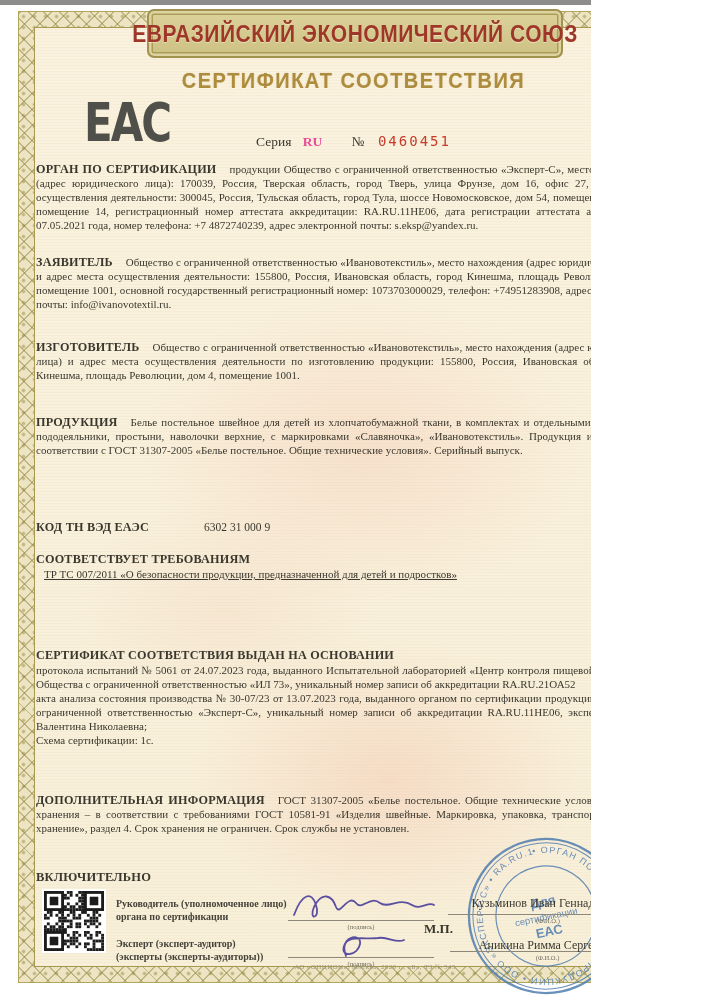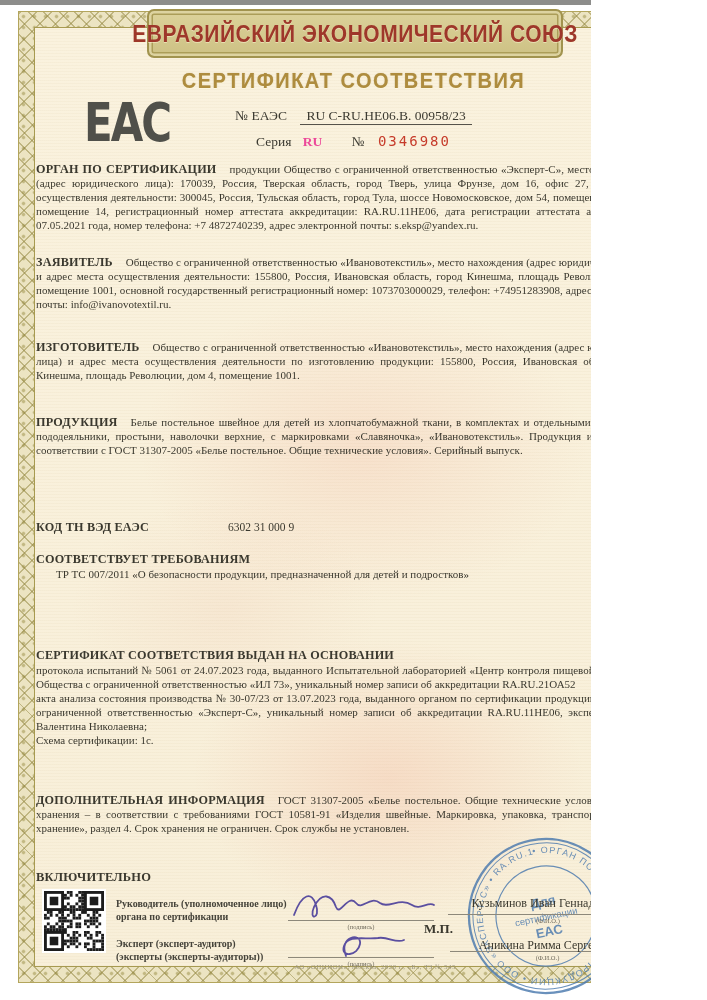--- a/index.html
+++ b/index.html
@@ -49,23 +49,23 @@
         font-size:13.5px;color:#3c3a31;}
   .series-region{color:#ec4899;font-weight:bold;margin:0 26px 0 8px;}
   .series-number{color:#c63b2a;font-family:"DejaVu Sans Mono",monospace;font-size:14px;
         letter-spacing:2px;margin-left:10px;}
 
   
   .sec{position:absolute;left:36px;width:618px;font-size:11px;line-height:14px;
         color:#3a382e;text-align:justify;}
   .lbl{font-weight:bold;font-size:12.2px;letter-spacing:.2px;padding-right:13px;}
   .lbl.block{display:block;text-align:left;padding-right:0;margin-bottom:1px;}
-  .indent{display:block;padding-left:20px;}
+  .indent{display:block;padding-left:8px;text-decoration:underline;}
   .basis-p{margin:0;}
-  .code-val{margin-left:66px;font-size:11.5px;}
+  .code-val{margin-left:42px;font-size:11.5px;}
 
   
   .validity{position:absolute;left:36px;top:849px;width:618px;display:flex;
         align-items:flex-end;color:#3a382e;}
   .vlabel{font-weight:bold;font-size:12.5px;letter-spacing:.2px;}
   .dline{border-bottom:1.4px dashed #97917f;text-align:center;font-size:13px;padding-bottom:1px;}
   .dline.d1{width:160px;margin-left:14px;}
   .po{font-size:12.5px;margin:0 10px 0 16px;}
   .dline.d2{width:150px;}
   .inclusive{position:absolute;left:36px;top:870px;font-weight:bold;font-size:12.5px;
@@ -101,29 +101,25 @@
   <div class="cert">
     <div class="cert-inner"></div>
   </div>
 
   <div class="banner">
     <span class="banner-text">ЕВРАЗИЙСКИЙ ЭКОНОМИЧЕСКИЙ СОЮЗ</span>
   </div>
   <div class="eac-logo">ЕАС</div>
   <div class="doc-title">СЕРТИФИКАТ СООТВЕТСТВИЯ</div>
 
-  <div class="num-line">
-    <span>№ ЕАЭС</span>
-    <span class="num-value">RU С-RU.НЕ06.В. 00958/23</span>
-  </div>
   <div class="series-line">
     <span>Серия</span>
     <span class="series-region">RU</span>
     <span>№</span>
-    <span class="series-number">0346980</span>
+    <span class="series-number">0460451</span>
   </div>
 
   <p class="sec" style="top:151px">
     <span class="lbl">ОРГАН ПО СЕРТИФИКАЦИИ</span><span>продукции  Общество с ограниченной ответственностью «Эксперт-С», место нахождения (адрес юридического лица): 170039, Россия, Тверская область, город Тверь, улица Фрунзе, дом 16, офис 27, адрес места осуществления деятельности: 300045, Россия, Тульская область, город Тула, шоссе Новомосковское, дом 54, помещение 3, 2 этаж, помещение 14, регистрационный номер аттестата аккредитации: RA.RU.11НЕ06, дата регистрации аттестата аккредитации: 07.05.2021 года, номер телефона: +7 4872740239, адрес электронной почты: s.eksp@yandex.ru.</span>
   </p>
 
   <p class="sec" style="top:244px">
     <span class="lbl">ЗАЯВИТЕЛЬ</span><span>Общество с ограниченной ответственностью «Ивановотекстиль», место нахождения (адрес юридического лица) и адрес места осуществления деятельности: 155800, Россия, Ивановская область, город Кинешма, площадь Революции, дом 4, помещение 1001, основной государственный регистрационный номер: 1073703000029, телефон: +74951283908, адрес электронной почты: info@ivanovotextil.ru.</span>
   </p>
 

